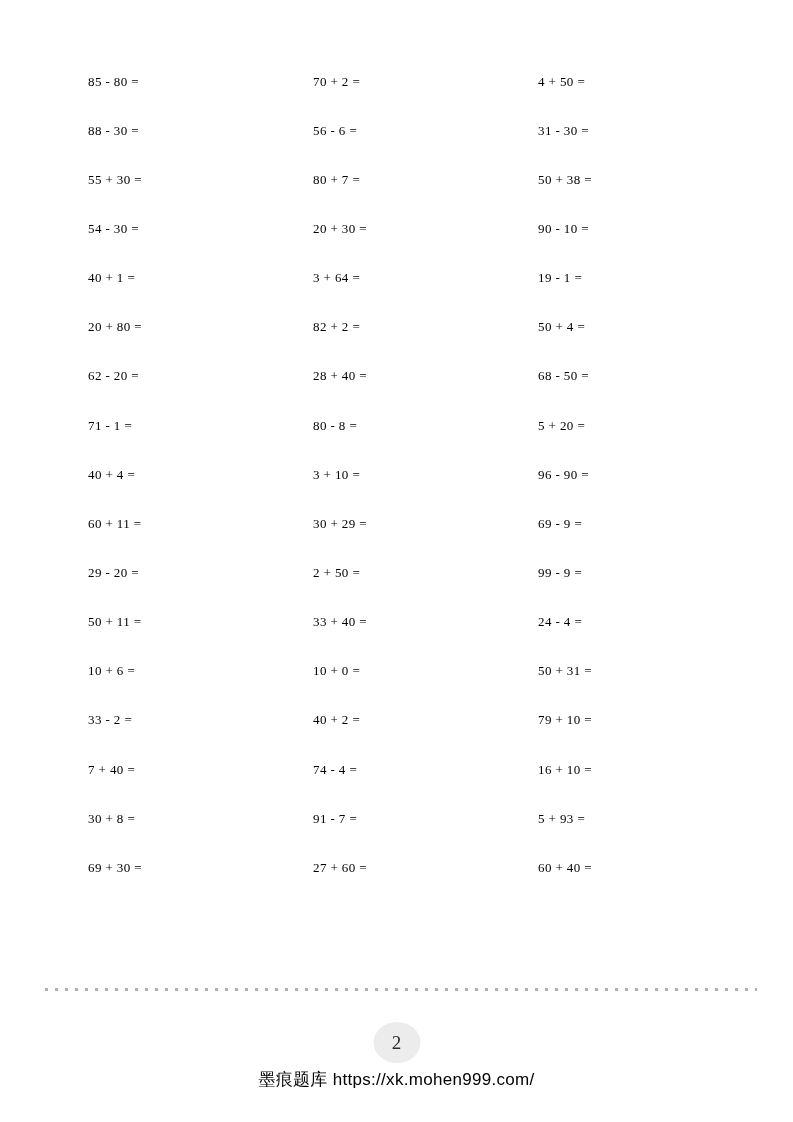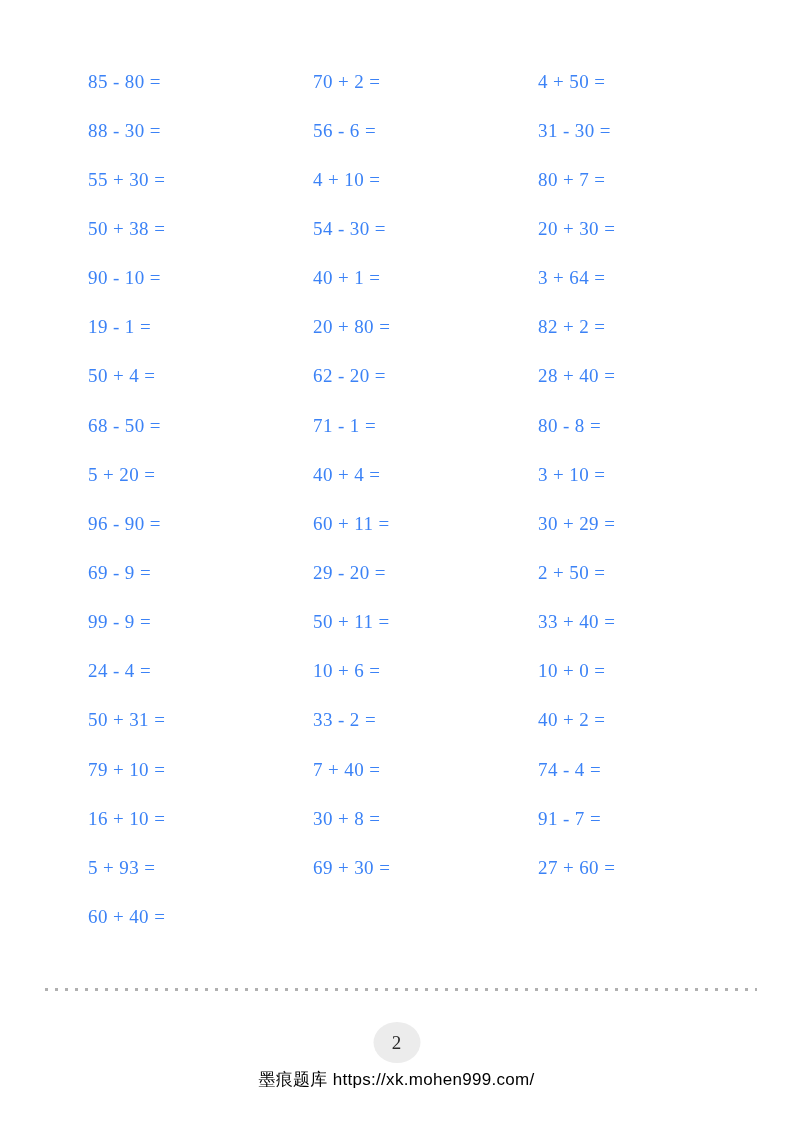--- a/index.html
+++ b/index.html
@@ -24,22 +24,22 @@
     top: 57px;
     left: 88px;
     display: grid;
     grid-template-columns: 225px 225px 230px;
     grid-auto-rows: 49.15px;
   }
   .problem {
     display: flex;
     align-items: center;
     justify-content: flex-start;
-    font-size: 19px;
-    color: #3b82f6;
+    font-size: 13px;
+    color: #000000;
     letter-spacing: 0.4px;
     white-space: pre;
   }
   .dotted-divider {
     position: absolute;
     top: 988px;
     left: 45px;
     width: 712px;
     height: 3px;
     background: repeating-linear-gradient(90deg, #b0b0b0 0 3px, transparent 3px 10px);
@@ -78,21 +78,20 @@
 <div class="sheet">
 
   <div class="problems-grid" id="problems-grid">
       <div class="problem">85 - 80 =</div>
       <div class="problem">70 + 2 =</div>
       <div class="problem">4 + 50 =</div>
       <div class="problem">88 - 30 =</div>
       <div class="problem">56 - 6 =</div>
       <div class="problem">31 - 30 =</div>
       <div class="problem">55 + 30 =</div>
-      <div class="problem">4 + 10 =</div>
       <div class="problem">80 + 7 =</div>
       <div class="problem">50 + 38 =</div>
       <div class="problem">54 - 30 =</div>
       <div class="problem">20 + 30 =</div>
       <div class="problem">90 - 10 =</div>
       <div class="problem">40 + 1 =</div>
       <div class="problem">3 + 64 =</div>
       <div class="problem">19 - 1 =</div>
       <div class="problem">20 + 80 =</div>
       <div class="problem">82 + 2 =</div>

